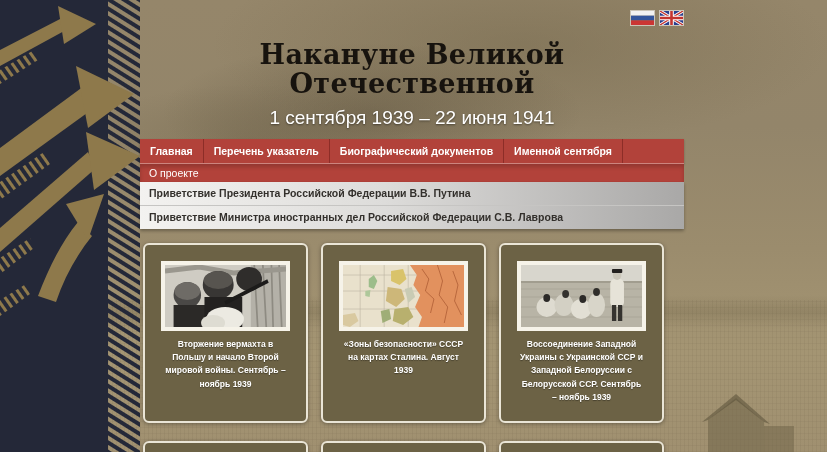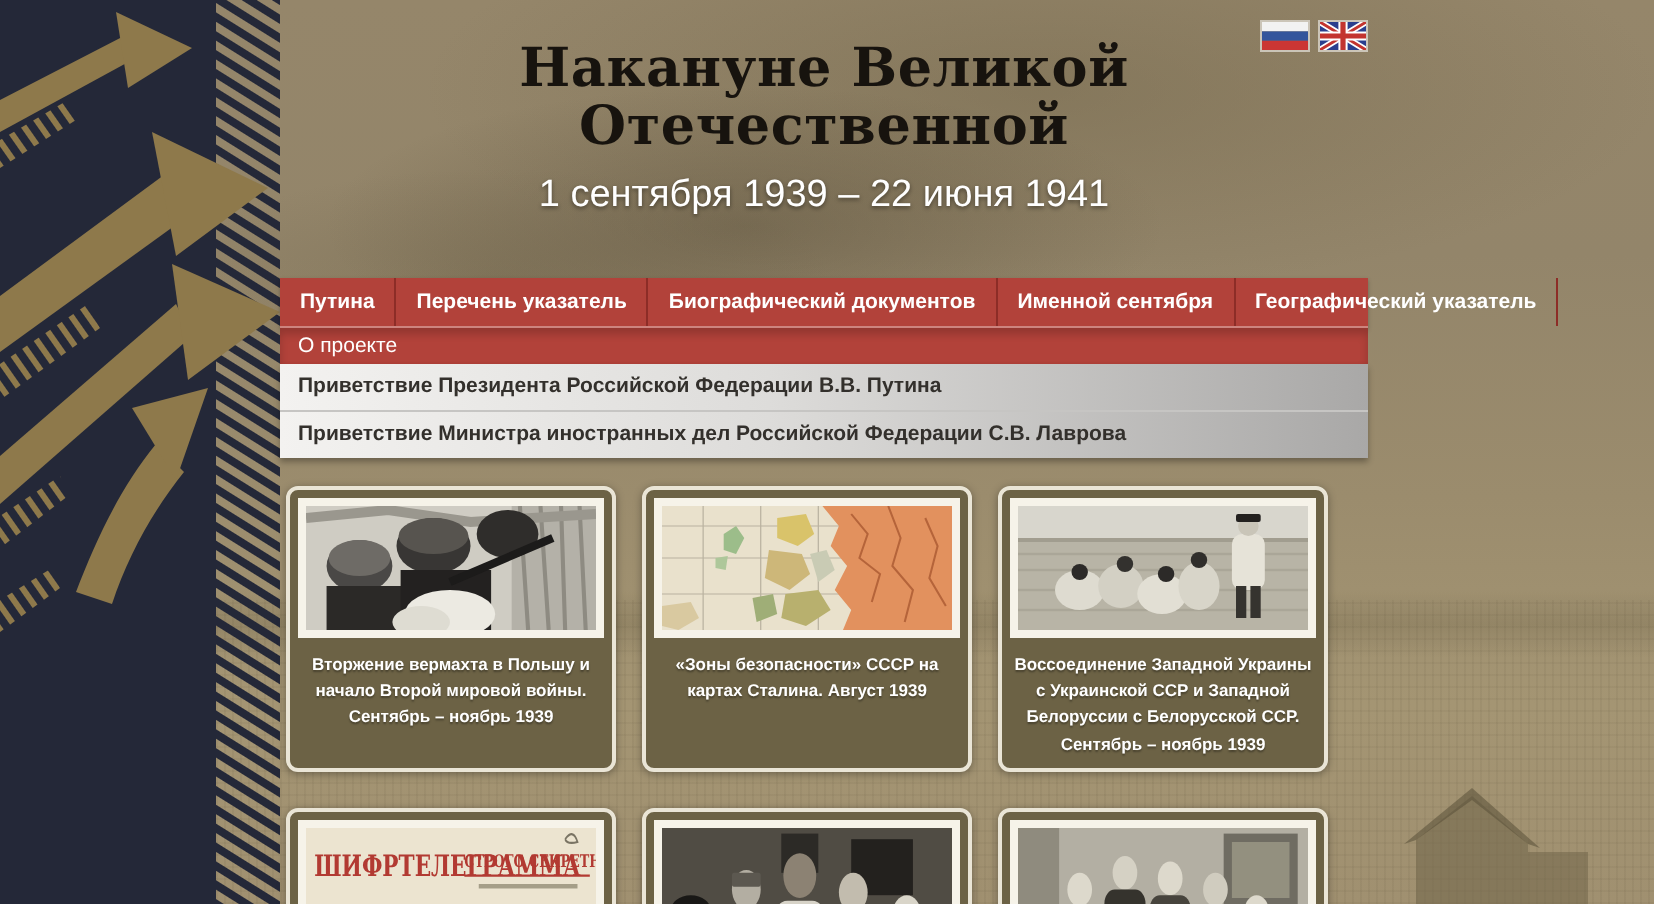--- a/index.html
+++ b/index.html
@@ -20,21 +20,21 @@
   .hut{position:absolute;left:698px;top:392px;width:96px;height:60px;}
 
   
   .left-panel{position:absolute;left:0;top:0;width:140px;height:452px;}
 
   
   .lang{position:absolute;left:631px;top:11px;display:flex;gap:6px;}
   .flag{width:23px;height:14px;display:block;box-shadow:0 0 0 1px rgba(255,255,255,.55);cursor:pointer;}
 
   
-  .header{position:absolute;left:140px;top:20px;width:544px;text-align:center;}
+  .header{position:absolute;left:140px;top:40px;width:544px;text-align:center;}
   .title{font-family:"DejaVu Serif",serif;font-weight:700;font-size:27px;line-height:29px;
          color:#17130e;letter-spacing:.3px;}
   .subtitle{margin-top:9px;font-size:19px;color:#fff;text-shadow:0 1px 2px rgba(0,0,0,.45);}
 
   
   .nav{position:absolute;left:140px;top:139px;width:544px;height:24px;background:#b2423a;
        display:flex;align-items:stretch;border-bottom:1px solid rgba(255,255,255,.35);
        box-shadow:0 1px 2px rgba(0,0,0,.25);}
   .nav-item{display:flex;align-items:center;padding:0 10px;color:#fff;font-size:10.5px;
        font-weight:bold;border-right:1px solid #8d2d27;cursor:pointer;white-space:nowrap;}
@@ -47,21 +47,21 @@
   .greetings{position:absolute;left:140px;top:182px;width:544px;box-shadow:0 2px 3px rgba(0,0,0,.30);font-weight:bold;}
   .greeting-row{height:23px;line-height:23px;padding-left:9px;font-size:10.5px;color:#33302c;
        background:linear-gradient(90deg,#f3f2f0 0%,#dddcda 45%,#a9a8a7 100%);cursor:pointer;
        white-space:nowrap;overflow:hidden;}
   .greeting-row:first-child{border-bottom:1px solid #c6c5c3;}
 
   
   .cards{position:absolute;left:143px;top:243px;display:grid;
          grid-template-columns:repeat(3,165px);column-gap:13px;row-gap:18px;}
   .card{box-sizing:border-box;background:#6c6245;border:2px solid #eae5d6;border-radius:6px;
-        padding:4px;box-shadow:0 1px 4px rgba(0,0,0,.35);cursor:pointer;}
+        padding:16px;box-shadow:0 1px 4px rgba(0,0,0,.35);cursor:pointer;}
   .photo{border:4px solid #f6f3e9;height:62px;overflow:hidden;background:#c9c6bd;}
   .photo.tall{height:140px;}
   .photo svg{display:block;width:100%;height:100%;}
   .caption{margin:7px 2px 1px;font-size:8.5px;line-height:1.55;font-weight:bold;color:#fff;
         text-align:center;text-shadow:0 1px 1px rgba(0,0,0,.35);}
 </style>
 </head>
 <body>
 
 <div id="stage">
@@ -122,25 +122,24 @@
 
   <div class="header">
     <div class="title">
       <div>Накануне Великой</div>
       <div>Отечественной</div>
     </div>
     <div class="subtitle">1 сентября 1939 – 22 июня 1941</div>
   </div>
 
   <div class="nav">
-    <div class="nav-item">Путина</div>
+    <div class="nav-item">Главная</div>
     <div class="nav-item">Перечень указатель</div>
     <div class="nav-item">Биографический документов</div>
     <div class="nav-item">Именной сентября</div>
-    <div class="nav-item">Географический указатель</div>
     <div class="nav-fill"></div>
   </div>
 
   <div class="submenu">
     <div class="submenu-label">О проекте</div>
   </div>
 
   <div class="greetings">
     <div class="greeting-row">Приветствие Президента Российской Федерации В.В. Путина</div>
     <div class="greeting-row">Приветствие Министра иностранных дел Российской Федерации С.В. Лаврова</div>

